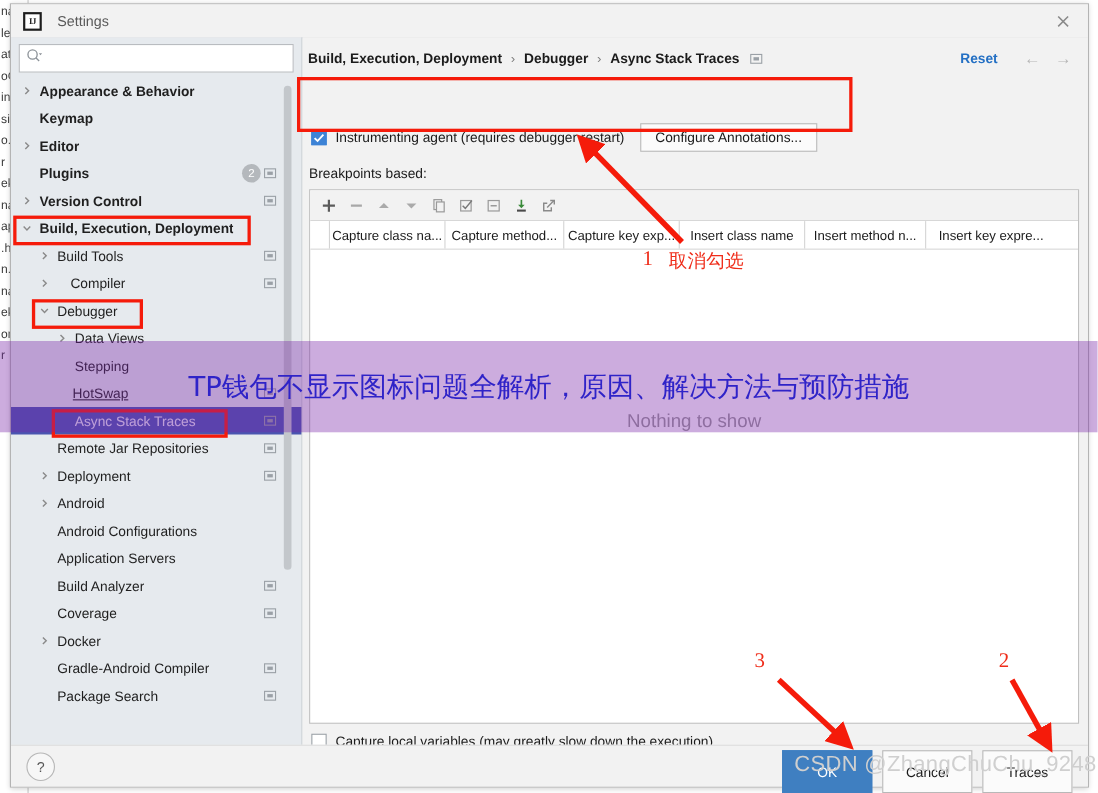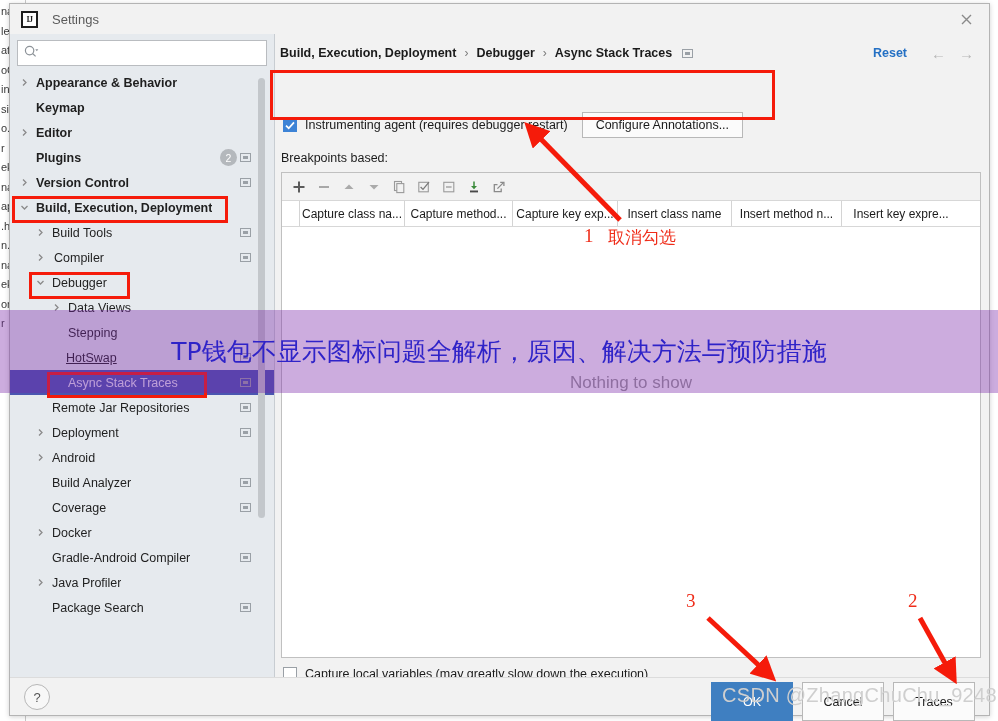--- a/index.html
+++ b/index.html
@@ -439,21 +439,21 @@
               <span class="mark-icon">
                 <i></i>
               </span>
             </div>
             <div class="tree-row" style="padding-left: 24px;">
               <span class="arrow">
                 <svg width="9" height="9" viewBox="0 0 9 9">
                   <path d="M3,1.5 L6,4.5 L3,7.5" stroke="#8a8a8a" stroke-width="1.3" fill="none"></path>
                 </svg>
               </span>
-              <span class="tree-label" style="margin-left: 7px;">Compiler</span>
+              <span class="tree-label" style="margin-left: 17px;">Compiler</span>
               <span class="mark-icon">
                 <i></i>
               </span>
             </div>
             <div class="tree-row" style="padding-left: 24px;">
               <span class="arrow">
                 <svg width="9" height="9" viewBox="0 0 9 9">
                   <path d="M1.5,3 L4.5,6 L7.5,3" stroke="#8a8a8a" stroke-width="1.3" fill="none"></path>
                 </svg>
               </span>
@@ -506,20 +506,28 @@
             <div class="tree-row" style="padding-left: 24px;">
               <span class="arrow">
                 <svg width="9" height="9" viewBox="0 0 9 9">
                   <path d="M3,1.5 L6,4.5 L3,7.5" stroke="#8a8a8a" stroke-width="1.3" fill="none"></path>
                 </svg>
               </span>
               <span class="tree-label" style="margin-left: 5px;">Android</span>
             </div>
             <div class="tree-row" style="padding-left: 24px;">
               <span class="arrow none"></span>
+              <span class="tree-label" style="margin-left: 5px;">Android Configurations</span>
+            </div>
+            <div class="tree-row" style="padding-left: 24px;">
+              <span class="arrow none"></span>
+              <span class="tree-label" style="margin-left: 5px;">Application Servers</span>
+            </div>
+            <div class="tree-row" style="padding-left: 24px;">
+              <span class="arrow none"></span>
               <span class="tree-label" style="margin-left: 5px;">Build Analyzer</span>
               <span class="mark-icon">
                 <i></i>
               </span>
             </div>
             <div class="tree-row" style="padding-left: 24px;">
               <span class="arrow none"></span>
               <span class="tree-label" style="margin-left: 5px;">Coverage</span>
               <span class="mark-icon">
                 <i></i>
@@ -532,28 +540,20 @@
                 </svg>
               </span>
               <span class="tree-label" style="margin-left: 5px;">Docker</span>
             </div>
             <div class="tree-row" style="padding-left: 24px;">
               <span class="arrow none"></span>
               <span class="tree-label" style="margin-left: 5px;">Gradle-Android Compiler</span>
               <span class="mark-icon">
                 <i></i>
               </span>
-            </div>
-            <div class="tree-row" style="padding-left: 24px;">
-              <span class="arrow">
-                <svg width="9" height="9" viewBox="0 0 9 9">
-                  <path d="M3,1.5 L6,4.5 L3,7.5" stroke="#8a8a8a" stroke-width="1.3" fill="none"></path>
-                </svg>
-              </span>
-              <span class="tree-label" style="margin-left: 5px;">Java Profiler</span>
             </div>
             <div class="tree-row" style="padding-left: 24px;">
               <span class="arrow none"></span>
               <span class="tree-label" style="margin-left: 5px;">Package Search</span>
               <span class="mark-icon">
                 <i></i>
               </span>
             </div>
           </div>
 

